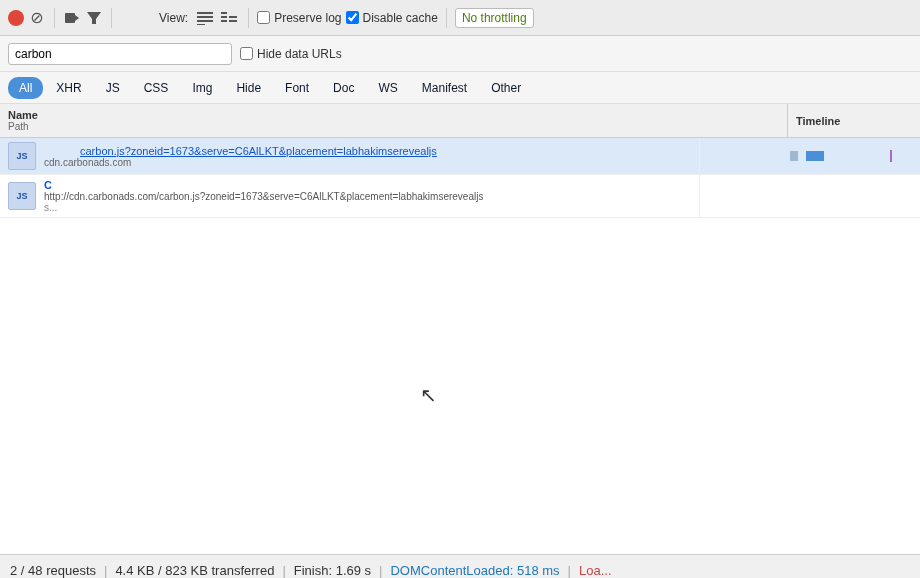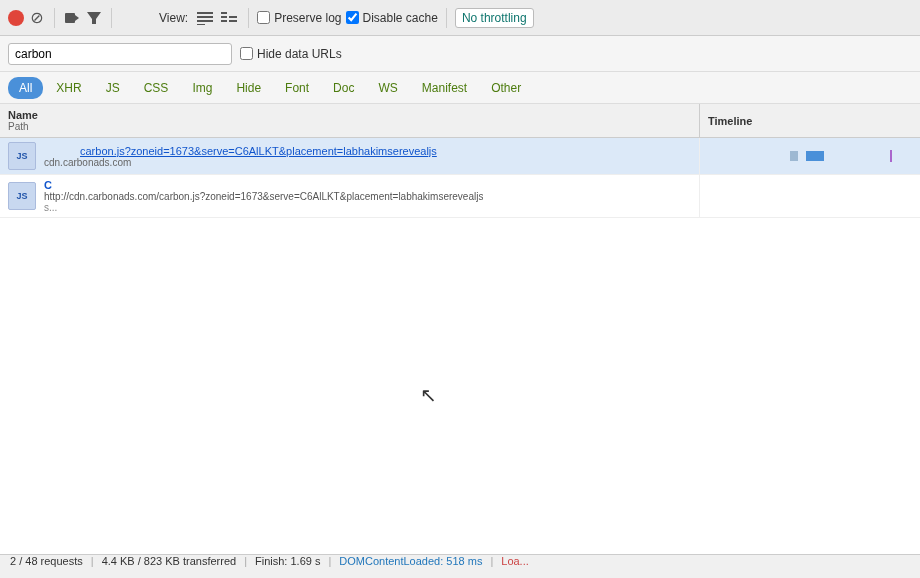--- a/index.html
+++ b/index.html
@@ -72,21 +72,21 @@
       align-items: center;
       gap: 4px;
       font-size: 12px;
       color: #333;
       cursor: pointer;
       justify-content: flex-end;
     }
     .checkbox-label input { cursor: pointer; }
     .no-throttle {
       font-size: 12px;
-      color: #0f766e;
+      color: #4d7c0f;
       padding: 2px 6px;
       border: 1px solid #bbb;
       border-radius: 3px;
       background: #fff;
       cursor: pointer;
     }
 
     
     .filter-bar {
       display: flex;
@@ -118,40 +118,40 @@
       height: 32px;
       padding: 0 8px;
       gap: 2px;
       flex-shrink: 0;
     }
     .type-tab {
       padding: 3px 10px;
       font-size: 12px;
       border-radius: 3px;
       cursor: pointer;
-      color: #4d7c0f;
+      color: #0f172a;
       border: 1px solid transparent;
     }
     .type-tab.active {
       background: #4a90d9;
       color: #fff;
       border-radius: 10px;
       text-align: center;
     }
 
     
     .col-headers {
       display: flex;
       background: #f0f0f0;
       border-bottom: 1px solid #ccc;
       height: 34px;
       flex-shrink: 0;
     }
     .col-name {
-      width: 700px;
+      width: 788px;
       padding: 4px 8px;
       display: flex;
       flex-direction: column;
       justify-content: center;
       border-right: 1px solid #ccc;
     }
     .col-name-label {
       font-size: 11px;
       font-weight: 600;
       color: #333;
@@ -295,28 +295,28 @@
     }
     .tooltip-sub {
       font-size: 10px;
       color: #888;
       white-space: nowrap;
     }
 
     
     .status-bar {
       display: flex;
-      align-items: flex-start;
+      align-items: flex-end;
       background: #f0f0f0;
       border-top: 1px solid #ccc;
       height: 24px;
       padding: 0 10px;
       gap: 8px;
       flex-shrink: 0;
-      font-size: 11px;
+      font-size: 13px;
       color: #333;
     }
     .status-sep {
       color: #aaa;
     }
     .status-domcontent {
       color: #2277bb;
       font-weight: 500;
     }
     .status-load {

